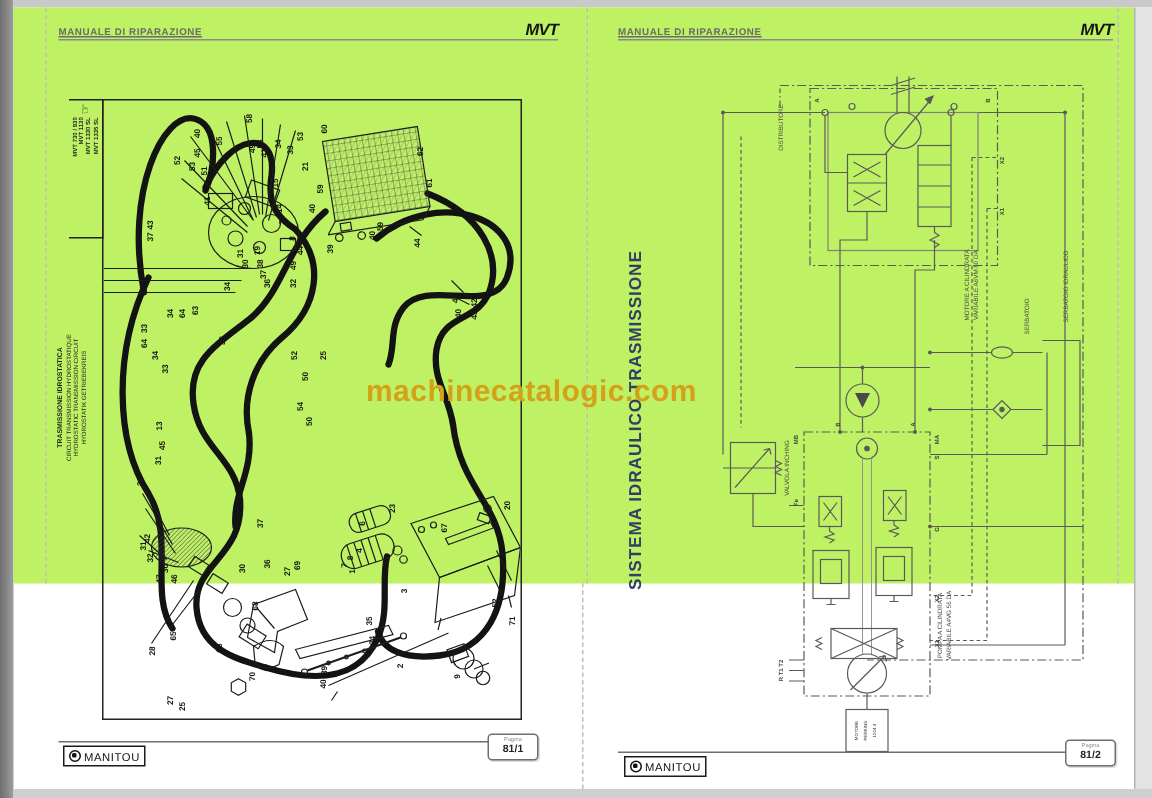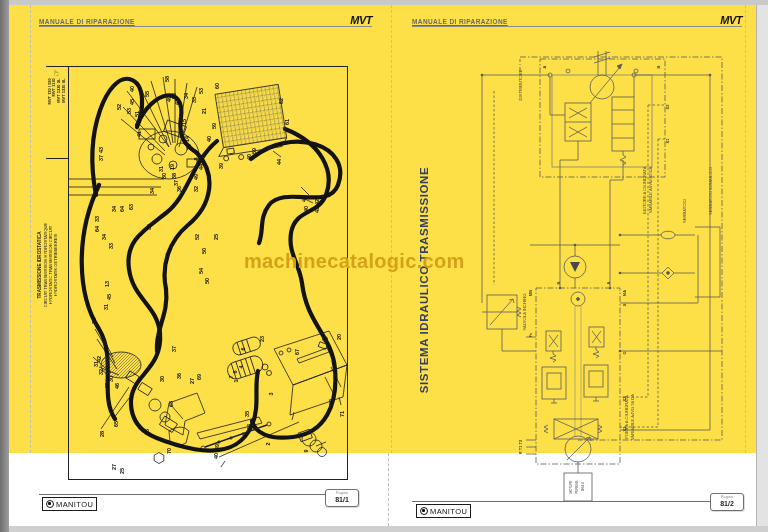--- a/index.html
+++ b/index.html
@@ -4,21 +4,21 @@
 <style>
   html,body{margin:0;padding:0;background:#fff;}
   .viewer{position:relative;width:768px;height:532px;background:#ffffff;overflow:hidden;
           font-family:"Liberation Sans",sans-serif;}
   .strip-left{position:absolute;left:0;top:0;width:9px;height:532px;
               background:linear-gradient(90deg,#6e6e6e,#9e9e9e);}
   .strip-top{position:absolute;left:9px;top:0;width:759px;height:5px;background:#c9c9c9;}
   .strip-bottom{position:absolute;left:9px;top:526px;width:759px;height:6px;background:#cfcfcf;}
   .strip-right{position:absolute;left:756px;top:5px;width:12px;height:521px;background:#e3e3e3;
                border-left:1px solid #b5b5b5;}
-  .page{position:absolute;top:5px;height:448px;background:#fde047;}
+  .page{position:absolute;top:5px;height:384px;background:#bef264;}
   .page.left{left:9px;width:379px;}
   .page.right{left:388px;width:368px;}
   .crop-line{position:absolute;top:0;bottom:0;width:0;border-left:1px dashed #bdbdbd;}
   
   .page-header{position:absolute;top:7px;height:14px;border-bottom:1px solid #8a8a8a;
                display:flex;justify-content:space-between;align-items:flex-end;}
   .hdr-title{font-size:6.5px;font-weight:bold;color:#6b6b6b;letter-spacing:.4px;
              text-decoration:underline;line-height:8px;}
   .hdr-logo{font-size:11px;font-weight:bold;font-style:italic;color:#141414;
             letter-spacing:-.5px;line-height:11px;}

